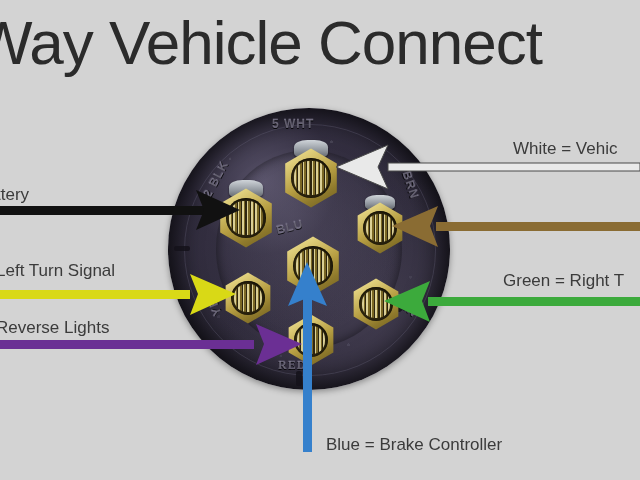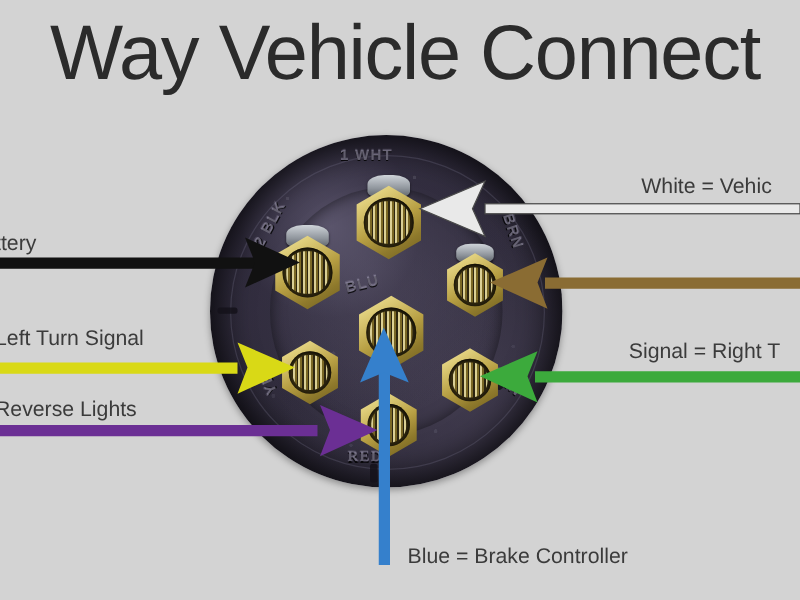--- a/index.html
+++ b/index.html
@@ -2,21 +2,21 @@
 <html><head>
 <meta charset="utf-8">
 <style>
   html,body{margin:0;padding:0;}
   body{
     width:640px;height:480px;overflow:hidden;
     background:#d3d3d3;
     font-family:"Liberation Sans",sans-serif;
     position:relative;
   }
-  #stage{position:absolute;inset:0;overflow:hidden;text-align:center;}
+  #stage{position:absolute;inset:0;overflow:hidden;}
 
   
   .title{
     position:absolute;
     left:-26px; top:12px;
     width:700px;
     font-size:62px;
     font-weight:400;
     letter-spacing:-1px;
     color:#2b2b2b;
@@ -151,21 +151,21 @@
   <div class="plug-wrap">
     <div class="plug-body">
       <div class="speckle"></div>
       <div class="rim-groove"></div>
       <div class="hub"></div>
 
       <div class="rim-notch" style="left:6px;top:138px;width:16px;height:5px;"></div>
       <div class="rim-notch" style="left:128px;top:263px;width:6px;height:15px;"></div>
       <div class="rim-notch" style="left:228px;top:196px;width:14px;height:5px;transform:rotate(-38deg);"></div>
 
-      <div class="mold" style="left:104px;top:9px;">1 WHT</div>
+      <div class="mold" style="left:104px;top:9px;">5 WHT</div>
       <div class="mold" style="left:28px;top:64px;transform:rotate(-62deg);">2 BLK</div>
       <div class="mold" style="left:228px;top:70px;transform:rotate(72deg);">BRN</div>
       <div class="mold" style="left:108px;top:112px;transform:rotate(-14deg);">BLU</div>
       <div class="mold" style="left:32px;top:188px;transform:rotate(-112deg);">YEL</div>
       <div class="mold" style="left:222px;top:190px;transform:rotate(40deg);">GRN</div>
       <div class="mold" style="left:110px;top:250px;font-family:Liberation Serif, serif;">RED</div>
 
       <div class="pin" style="left:143px;top:70px;">
         <div class="pin-screw"></div>
         <div class="hex"></div>
@@ -256,17 +256,17 @@
       <rect x="303" y="290" width="9" height="162" fill="#3580cc"></rect>
       <path d="M307 262 L288 306 L307 298 L327 306 Z" fill="#3580cc"></path>
     </g>
   </svg>
 
   <div class="lbl" style="left:-4px;top:186px;">ttery</div>
   <div class="lbl" style="left:-4px;top:262px;">Left Turn Signal</div>
   <div class="lbl" style="left:-4px;top:319px;">Reverse Lights</div>
 
   <div class="lbl" style="left:513px;top:140px;">White = Vehic</div>
-  <div class="lbl" style="left:503px;top:272px;">Signal = Right T</div>
+  <div class="lbl" style="left:503px;top:272px;">Green = Right T</div>
 
   <div class="lbl" style="left:326px;top:436px;">Blue = Brake Controller</div>
 
 </div>
 
 </body></html>

